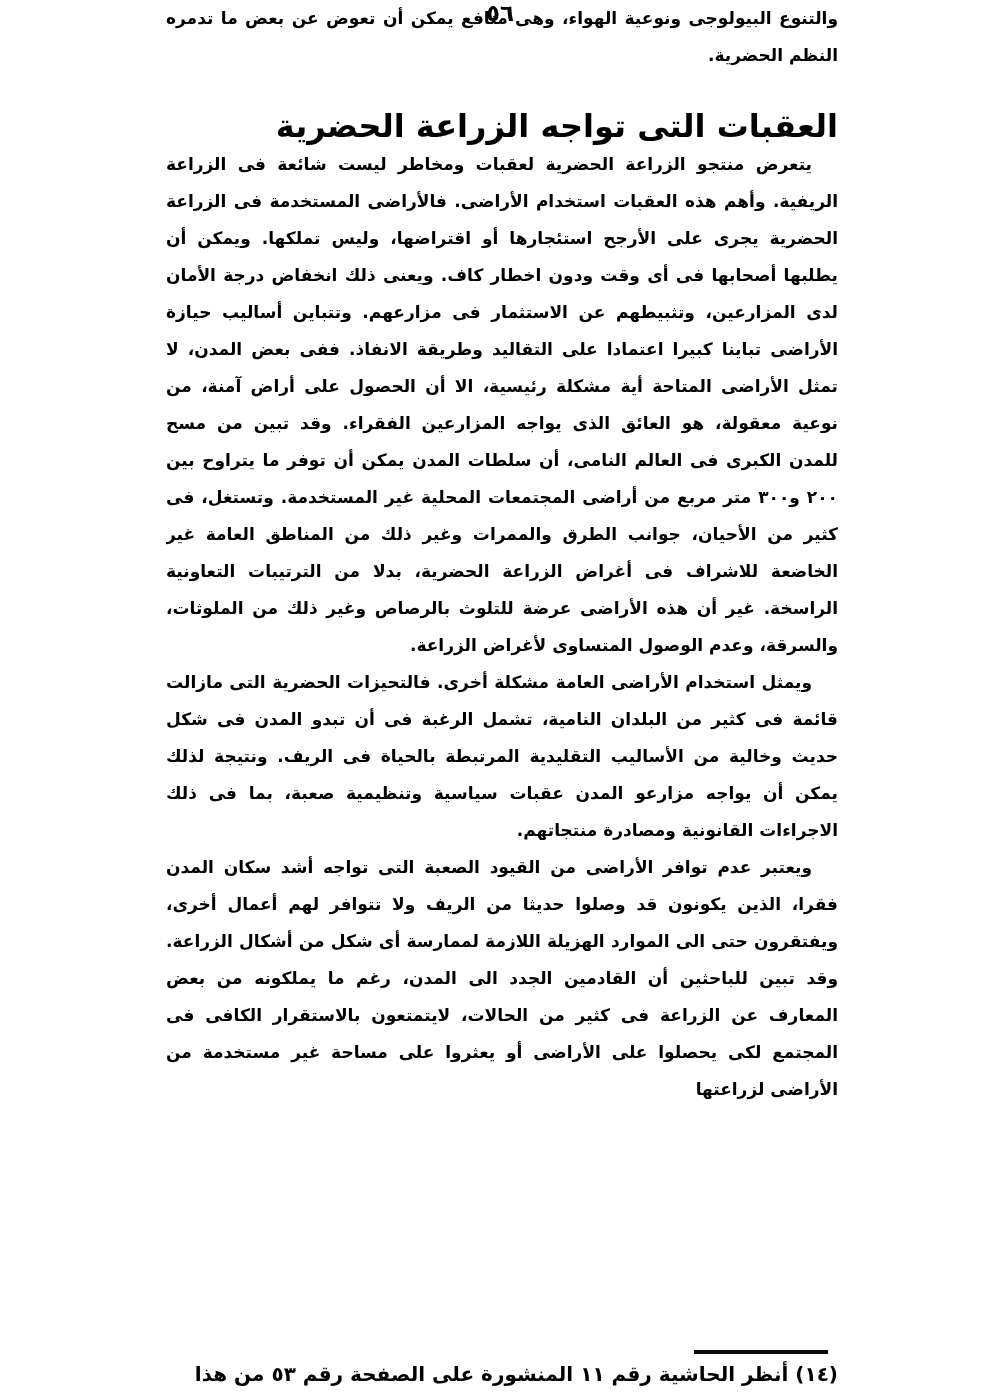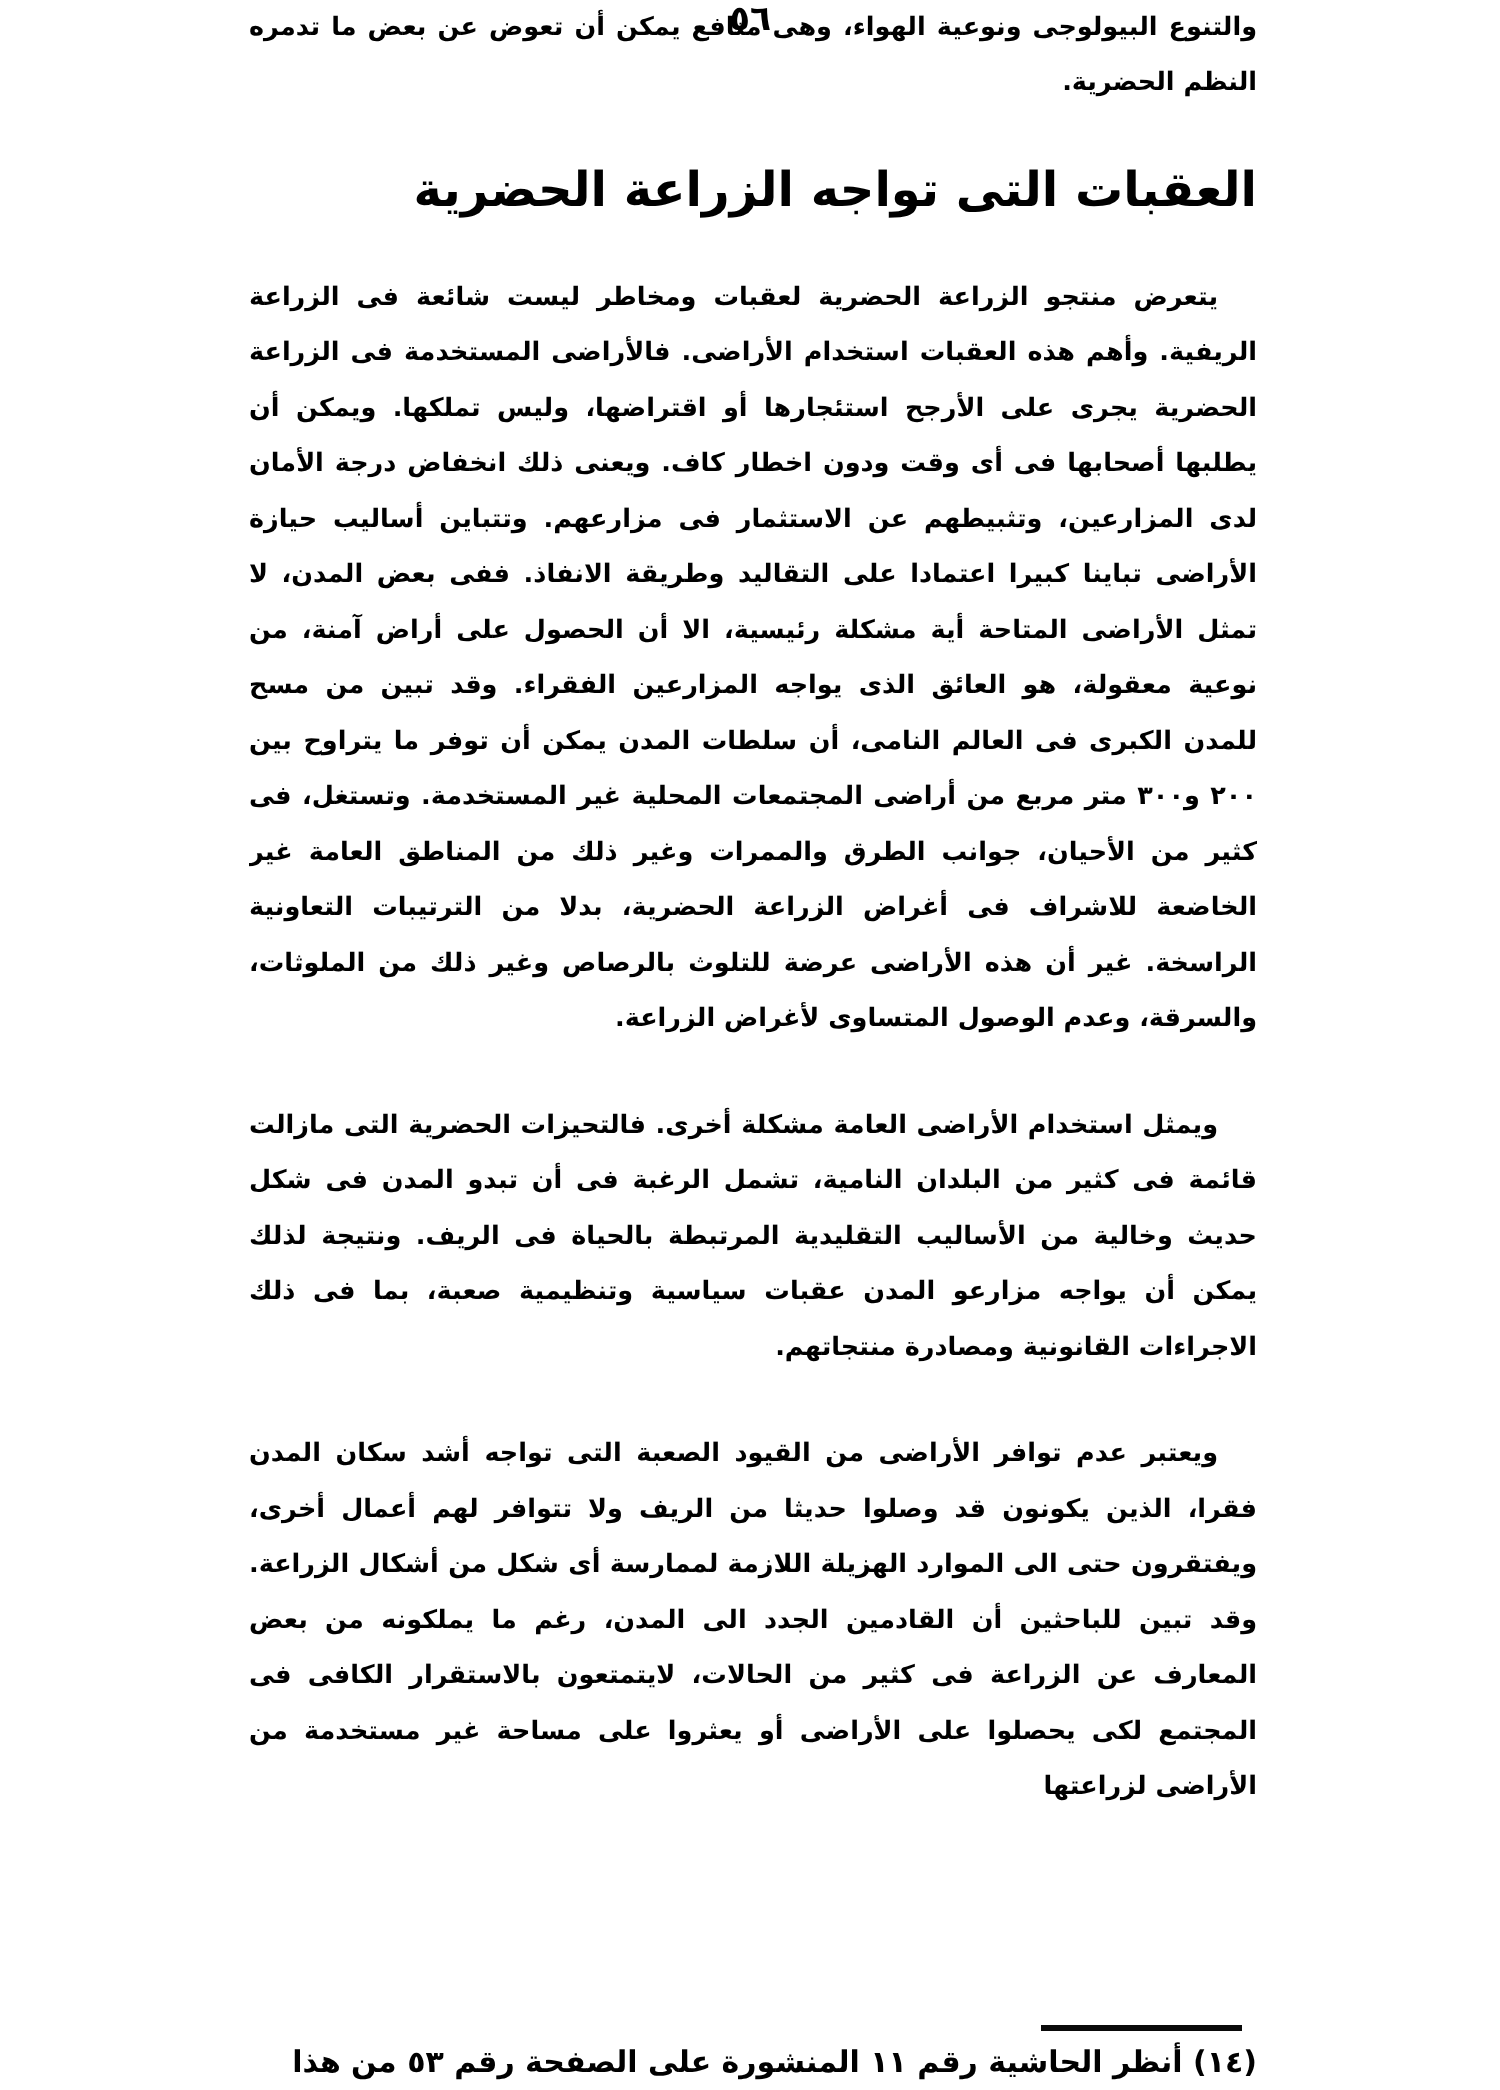--- a/index.html
+++ b/index.html
@@ -40,21 +40,20 @@
   p.body-text {
     margin: 0;
     font-size: 17px;
     font-weight: bold;
     line-height: 37px;
     text-align: justify;
     text-justify: inter-word;
   }
   p.indented {
     text-indent: 26px;
-    margin-top: 34px;
   }
   .section-heading {
     margin: 32px 0 0 0;
     font-size: 32px;
     font-weight: bold;
     text-align: right;
     line-height: 40px;
   }
   .first-body-paragraph {
     margin-top: 36px;

